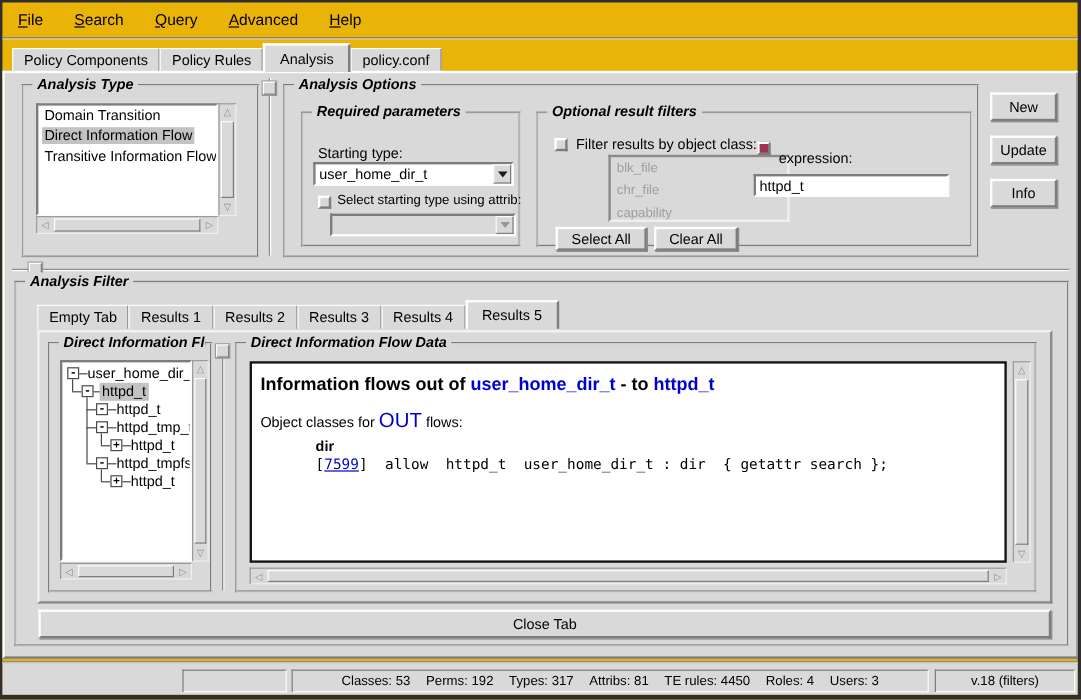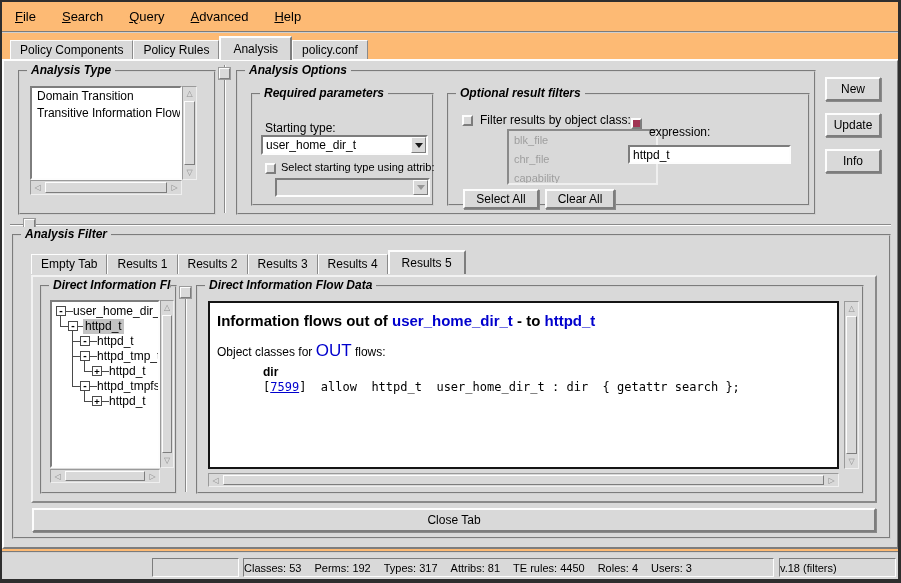--- a/index.html
+++ b/index.html
@@ -1,18 +1,18 @@
 <!DOCTYPE html>
 <html><head>
 <meta charset="utf-8">
 <style>
   * { box-sizing: border-box; margin: 0; padding: 0; }
   body { background:#888; font-family:"Liberation Sans", sans-serif; }
   .window {
-    position:relative; width:901px; height:583px; background:#fdba74;
+    position:relative; width:901px; height:583px; background:#eab308;
     border:2px solid #2e2e2e; border-right-width:3px; border-bottom-width:4px;
     overflow:hidden; font-family:"Liberation Sans", sans-serif; color:#000;
   }
 
   
   .menubar { position:absolute; left:0; top:0; width:897px; height:31px;
     display:flex; align-items:center; gap:16px; padding-left:8px;
     border-bottom:2px groove #cfcfcf; }
   .menu-item { display:inline-block; font-size:13px; padding:2px 5px; cursor:default; }
   .menu-item::first-letter { text-decoration:underline; }
@@ -105,21 +105,21 @@
   .pre { white-space:pre; }
   .ta-dir { margin:4px 0 0 53px; font-size:12px; font-weight:bold; }
   .ta-rule { margin:1px 0 0 53px; font:12px "DejaVu Sans Mono",monospace; white-space:pre; }
   .rule-link { color:#0000cd; text-decoration:underline; }
 
   
   .statusbar { position:absolute; left:0; top:549px; width:897px; height:28px;
     border-top:2px groove #cfcfcf; background:#d9d9d9; }
   .status-panel { position:absolute; top:5px; height:19px; border:1px solid;
     border-color:#7d7d7d #fdfdfd #fdfdfd #7d7d7d; display:flex; align-items:center;
-    font-size:11px; gap:13px; white-space:nowrap; }
+    justify-content:center; font-size:11px; gap:13px; white-space:nowrap; }
 </style>
 </head>
 <body>
 
 <div class="window">
 
   <div class="menubar">
     <span class="menu-item">File</span>
     <span class="menu-item">Search</span>
     <span class="menu-item">Query</span>
@@ -133,20 +133,21 @@
     <div class="tab active">Analysis</div>
     <div class="tab">policy.conf</div>
   </div>
 
   <div class="main-frame"></div>
 
   <div class="group" style="left:16px; top:68px; width:198px; height:145px;">
     <span class="gtitle">Analysis Type</span>
     <div class="listbox" style="left:10px; top:14px; width:152px; height:94px;">
       <div class="li"><span>Domain Transition</span></div>
+      <div class="li selected"><span>Direct Information Flow</span></div>
       <div class="li"><span>Transitive Information Flow</span></div>
     </div>
     <div class="sb v" style="left:162px; top:14px; width:15px; height:94px;">
       <span class="arr">△</span>
         <span class="thumb"></span>
         <span class="arr">▽</span>
     </div>
     <div class="sb" style="left:10px; top:108px; width:152px; height:15px;">
       <span class="arr">◁</span>
         <span class="thumb"></span>

